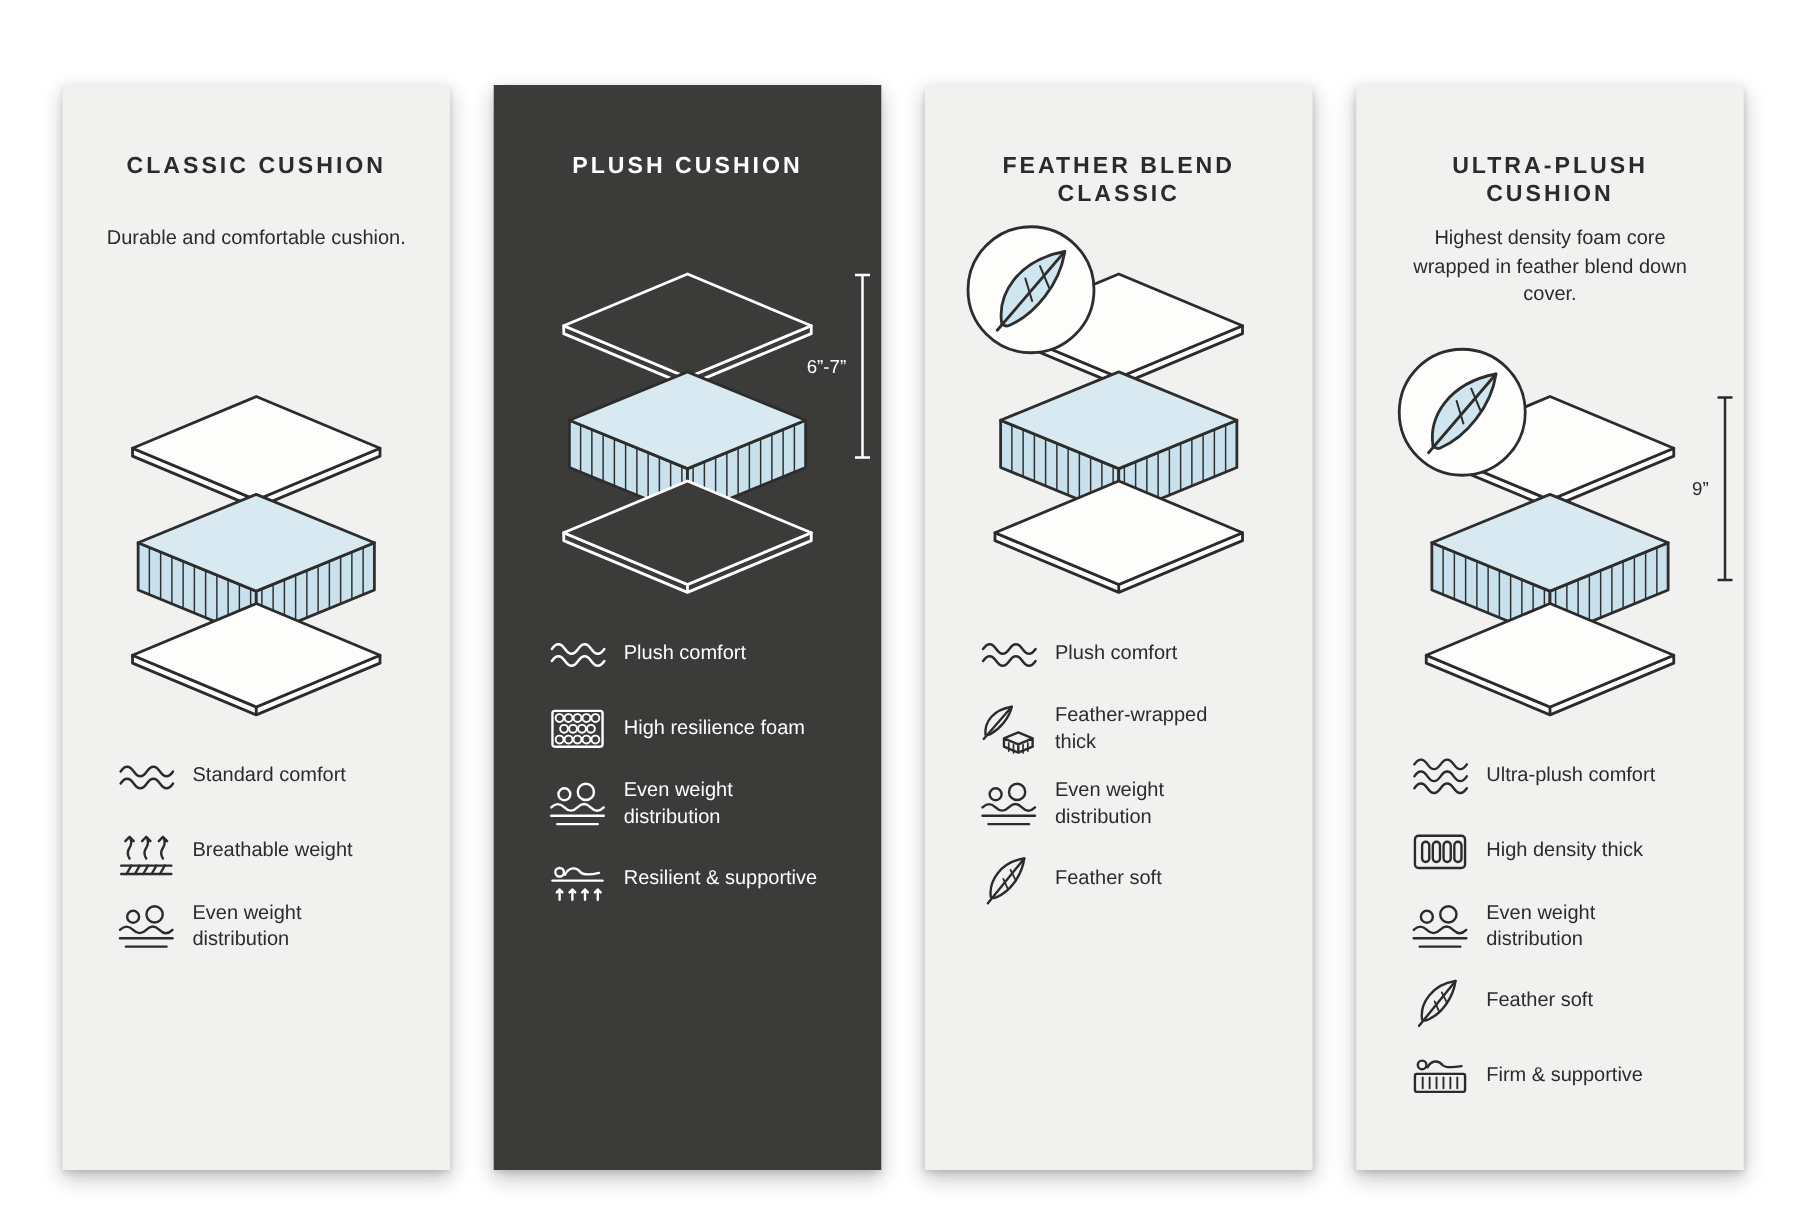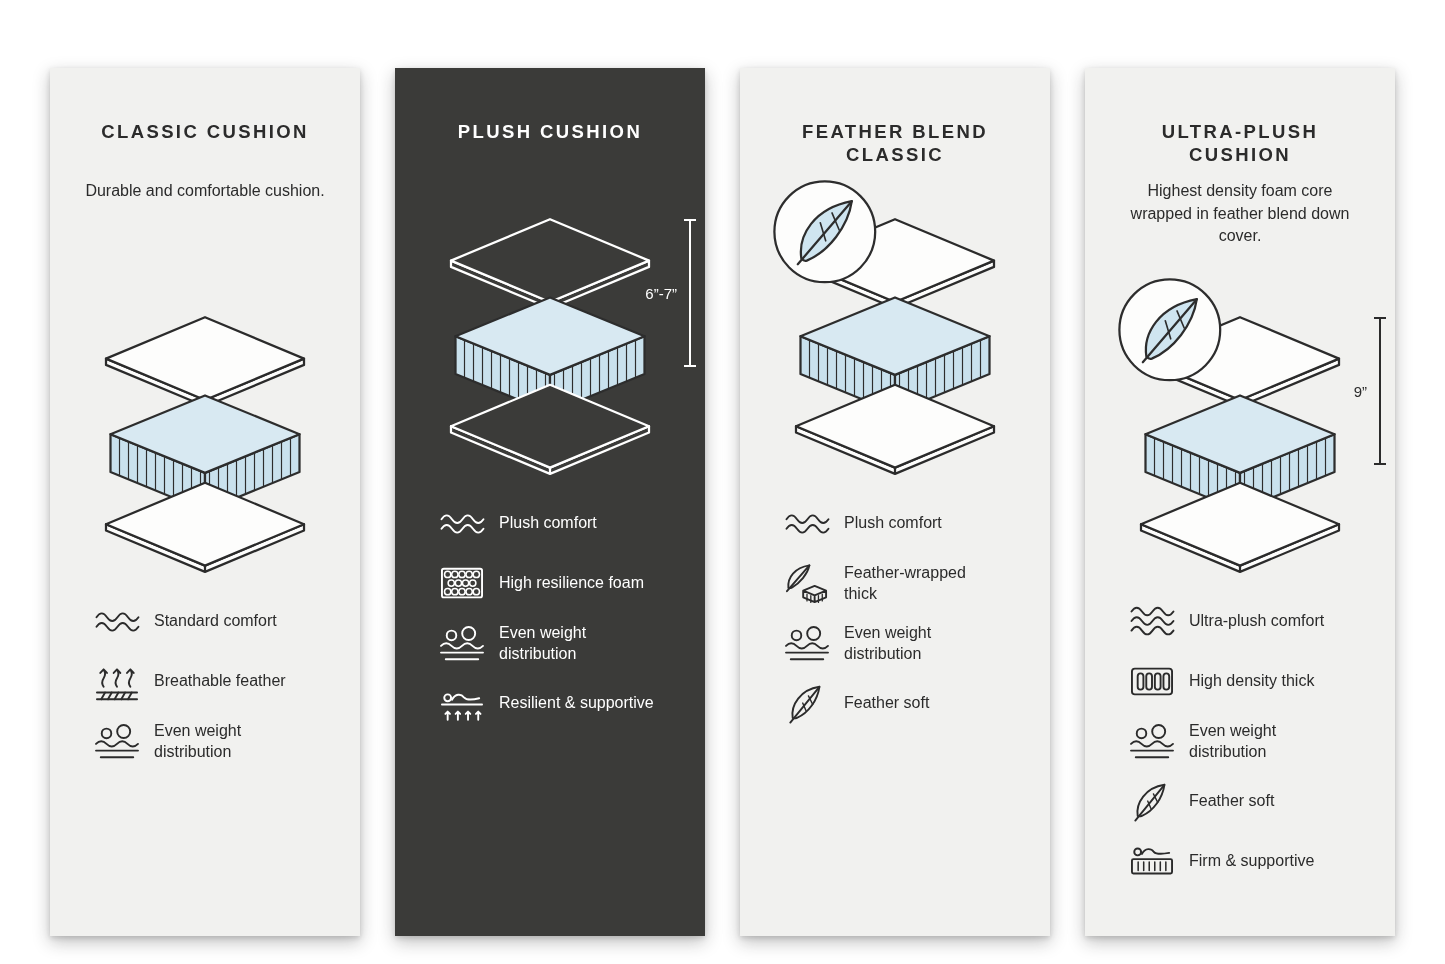--- a/index.html
+++ b/index.html
@@ -208,21 +208,21 @@
             </svg>
           </span>
         <span class="flabel">Standard comfort</span>
       </li>
       <li class="feature">
         <span class="ficon-box">
             <svg class="ficon" viewBox="0 0 48 44">
               <use href="#icon-breathe"></use>
             </svg>
           </span>
-        <span class="flabel">Breathable feather</span>
+        <span class="flabel">Breathable weight</span>
       </li>
       <li class="feature">
         <span class="ficon-box">
             <svg class="ficon" viewBox="0 0 48 44">
               <use href="#icon-weight"></use>
             </svg>
           </span>
         <span class="flabel">Even weight distribution</span>
       </li>
     </ul>

